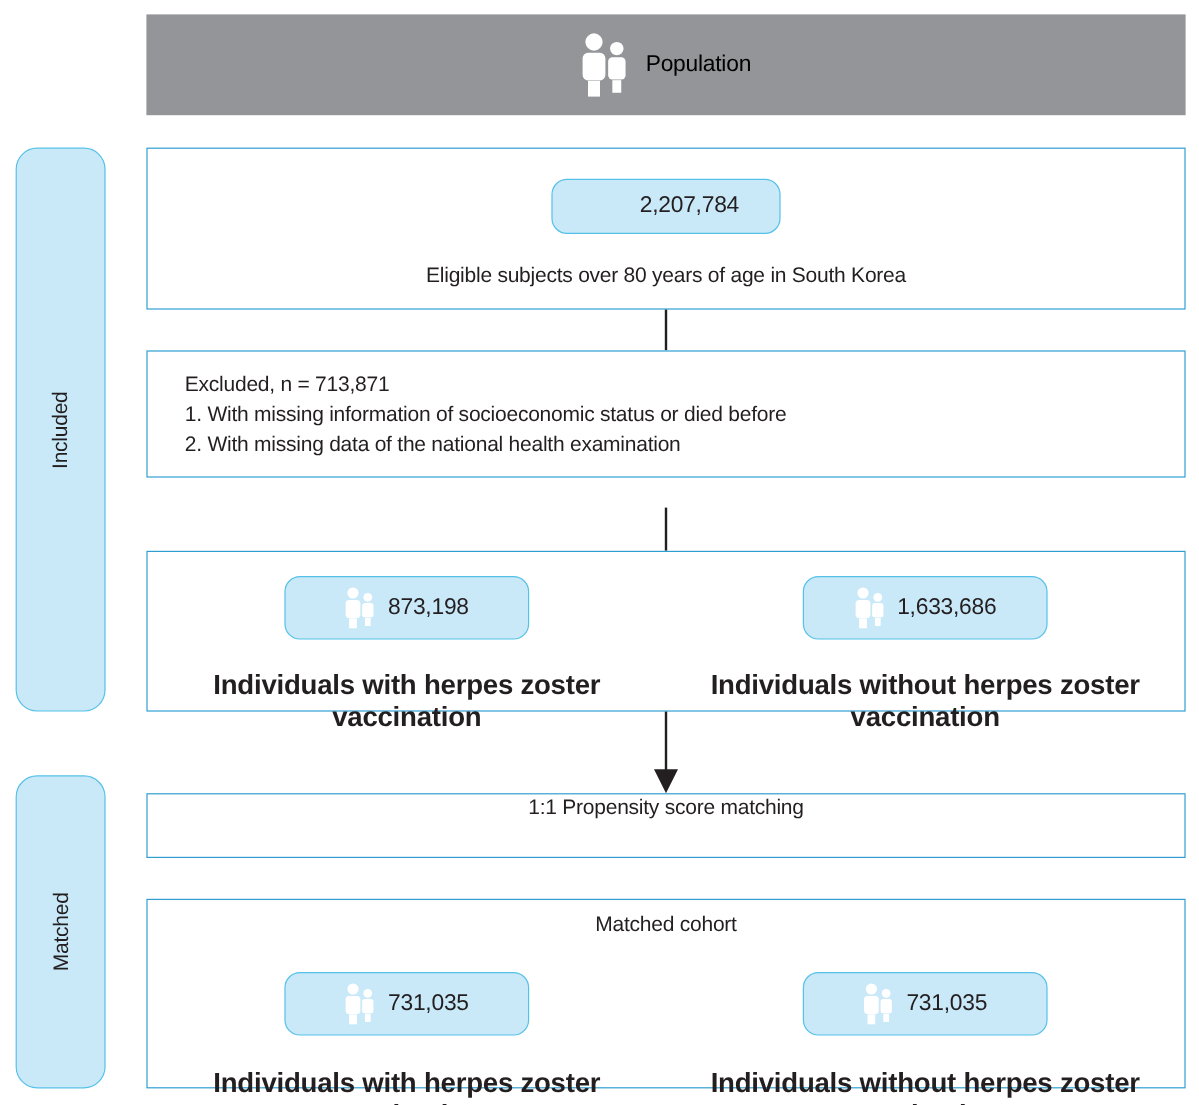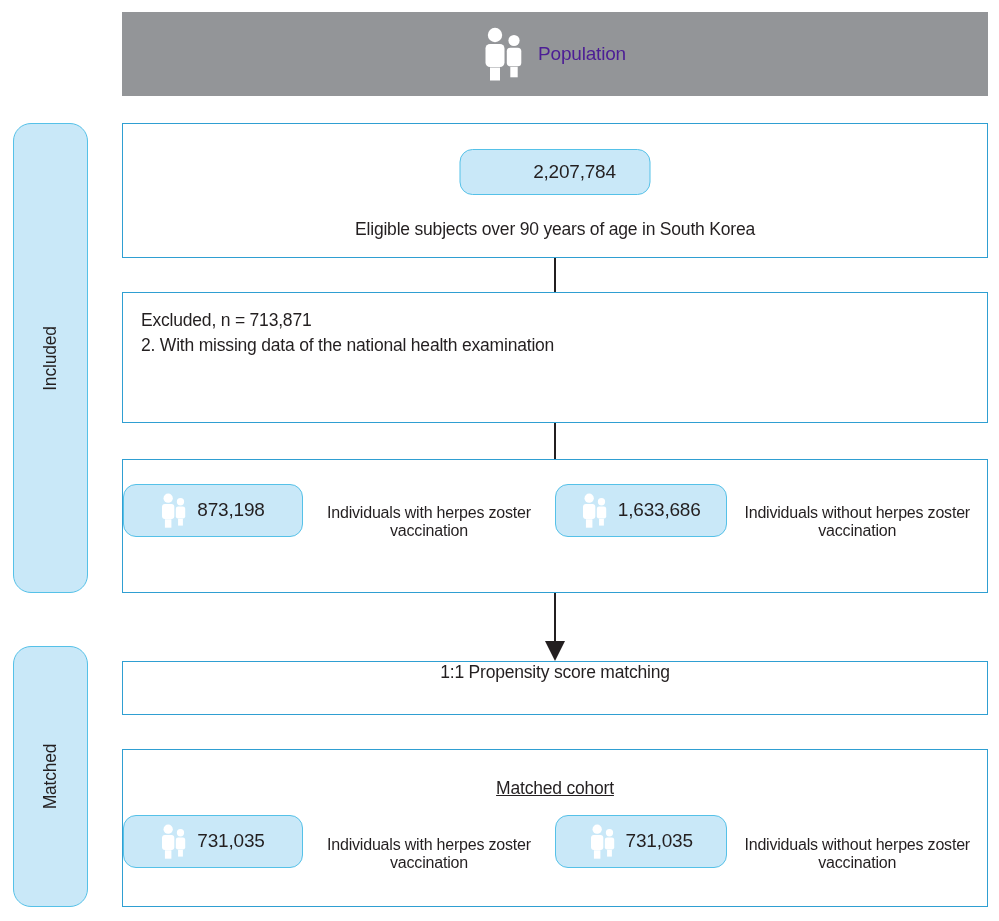--- a/index.html
+++ b/index.html
@@ -3,63 +3,63 @@
 <meta charset="utf-8">
 <style>
   html,body{margin:0;padding:0;background:#ffffff;}
   body{font-family:"Liberation Sans","DejaVu Sans",sans-serif;color:#231f20;}
   #page{position:relative;width:999px;height:921px;background:#ffffff;overflow:hidden;
         letter-spacing:-0.2px;}
 
   
   .header{position:absolute;left:122px;top:12px;width:866px;height:84px;
           background:var(--header-bg);display:flex;align-items:center;justify-content:center;gap:14px;}
-  .header .title{font-size:19px;color:#4c1d95;}
+  .header .title{font-size:19px;color:#000000;}
   .people-icon{display:block;}
 
   
   .rail{position:absolute;left:13px;width:75px;border-radius:18px;
         background:var(--pill-fill);border:1.5px solid var(--pill-border);
         display:flex;align-items:center;justify-content:center;box-sizing:border-box;}
   .rail.included{top:123px;height:470px;}
   .rail.matched{top:646px;height:261px;}
   .rail span{transform:rotate(-90deg);white-space:nowrap;font-size:17.5px;}
 
   
   .fbox{position:absolute;left:122px;width:866px;background:#ffffff;
         border:1.5px solid var(--box-border);box-sizing:border-box;}
   .box-eligible{top:123px;height:135px;}
-  .box-excluded{top:292px;height:131px;}
+  .box-excluded{top:292px;height:106px;padding-left:13px;}
   .box-cohorts{top:459px;height:134px;}
   .box-matching{top:661px;height:54px;display:flex;align-items:flex-start;justify-content:center;}
   .box-matchedcohort{top:749px;height:158px;}
 
   
   .pill{background:var(--pill-fill);border:1.5px solid var(--pill-border);border-radius:13px;
         display:flex;align-items:center;justify-content:center;gap:10px;box-sizing:border-box;}
   .pill .count{font-size:19px;}
   .pill-single{position:absolute;left:50%;transform:translateX(-50%);top:25px;width:191px;height:46px;padding-left:39px;}
 
   .center-label{position:absolute;left:0;width:100%;text-align:center;font-size:17.5px;}
   .box-eligible .center-label{top:95px;}
 
   
   .box-excluded .inner{padding:15px 0 0 18px;font-size:17.5px;line-height:25px;}
   .box-excluded ul{margin:0;padding:0;list-style:none;}
 
   
   .grow{position:absolute;left:0;width:100%;display:flex;}
-  .gcol{width:50%;display:flex;flex-direction:row;align-items:center;}
+  .gcol{width:50%;display:flex;flex-direction:column;align-items:center;}
   .gcol .pill{width:204px;height:53px;}
-  .gcol .glabel{margin-top:24px;font-size:16px;text-align:center;}
+  .gcol .glabel{margin-top:24px;font-size:23px;text-align:center;font-weight:bold;}
   .box-cohorts .grow{top:20px;}
   .box-matchedcohort .grow{top:60px;}
   .box-matchedcohort .glabel{margin-top:26px;}
-  .box-matchedcohort .mc-title{position:absolute;top:28px;left:0;width:100%;
-        text-align:center;font-size:17.5px;text-decoration:underline;}
+  .box-matchedcohort .mc-title{position:absolute;top:10px;left:0;width:100%;
+        text-align:center;font-size:17.5px;}
   .box-matching .mlabel{font-size:17.5px;}
 
   
   .vline{position:absolute;width:2px;background:#231f20;left:554px;}
   .vline.c1{top:258px;height:34px;}
   .vline.c2{top:423px;height:36px;}
   .vline.c3{top:593px;height:49px;}
   .arrowhead{position:absolute;left:545px;top:641px;width:0;height:0;
         border-left:10px solid transparent;border-right:10px solid transparent;
         border-top:20px solid #231f20;}
@@ -87,29 +87,30 @@
     <span>Included</span>
   </div>
   <div class="rail matched">
     <span>Matched</span>
   </div>
 
   <div class="fbox box-eligible">
     <div class="pill pill-single">
       <span class="count">2,207,784</span>
     </div>
-    <div class="center-label">Eligible subjects over 90 years of age in South Korea</div>
+    <div class="center-label">Eligible subjects over 80 years of age in South Korea</div>
   </div>
 
   <div class="vline c1"></div>
 
   <div class="fbox box-excluded">
     <div class="inner">
       <div>Excluded, n = 713,871</div>
       <ul>
+        <li>1. With missing information of socioeconomic status or died before</li>
         <li>2. With missing data of the national health examination</li>
       </ul>
     </div>
   </div>
 
   <div class="vline c2"></div>
 
   <div class="fbox box-cohorts">
     <div class="grow">
       <div class="gcol">

